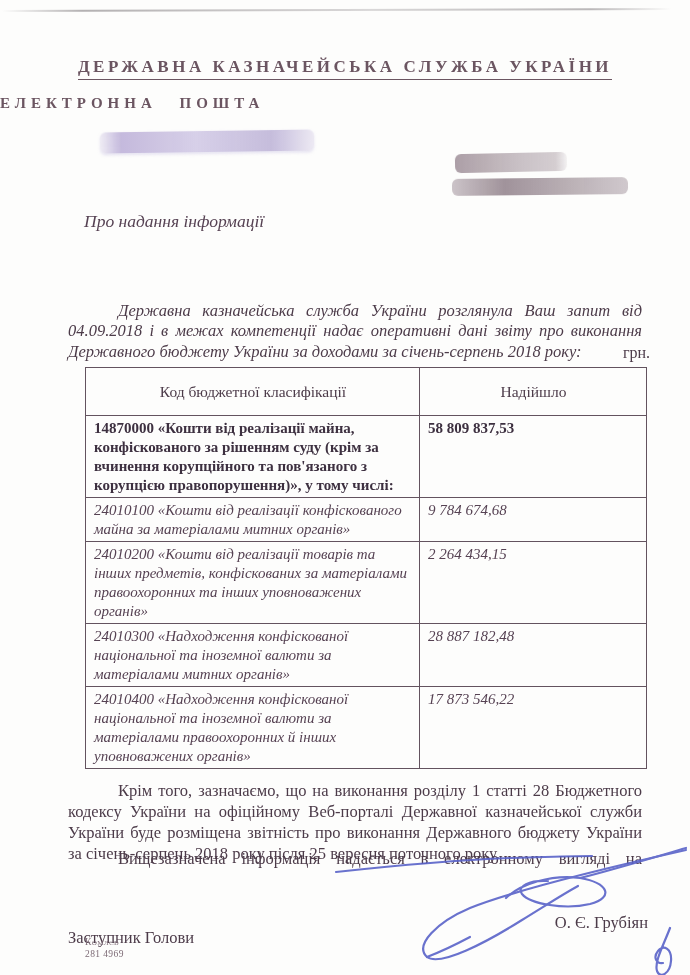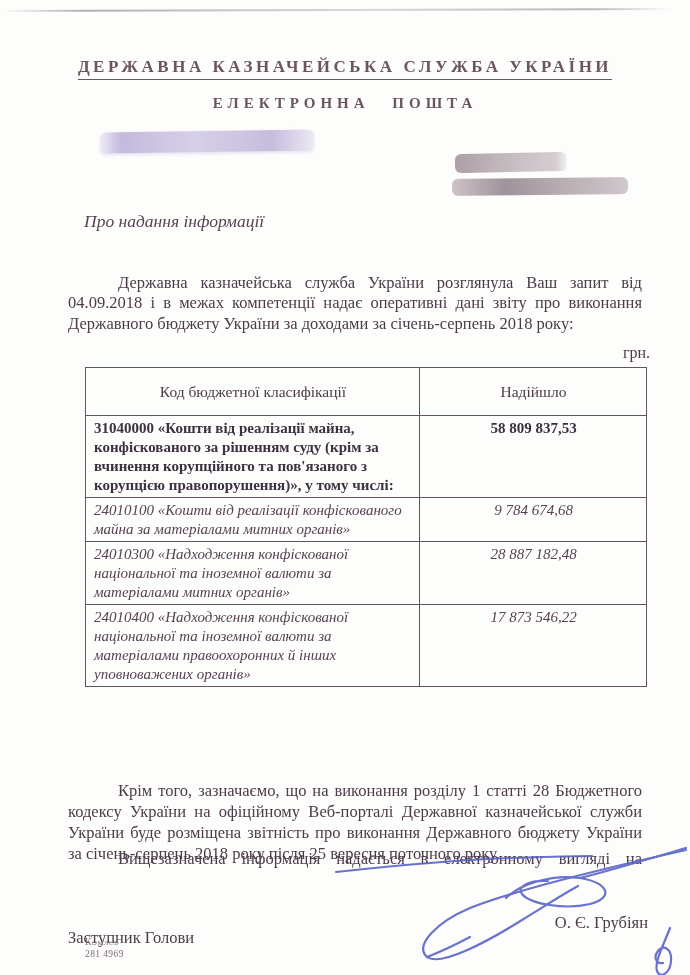--- a/index.html
+++ b/index.html
@@ -30,21 +30,21 @@
     transform:rotate(-.18deg);
   }
   .org-title{
     position:absolute;top:57px;left:0;width:100%;
     text-align:center;font-size:17px;font-weight:bold;
     letter-spacing:3.5px;color:var(--ink-header);
   }
   .org-title span{border-bottom:1.6px solid var(--ink-header);padding-bottom:3px;}
   .doc-type{
     position:absolute;top:95px;left:0;width:100%;
-    text-align:center;font-size:15px;font-weight:bold;
+    text-align:left;font-size:15px;font-weight:bold;
     letter-spacing:5px;word-spacing:14px;color:var(--ink-header);
   }
   .redact{position:absolute;border-radius:6px;}
   .redact-a{
     top:131px;left:100px;width:214px;height:21px;
     background:linear-gradient(90deg,rgba(196,185,221,.25),rgba(186,173,215,.85) 10%,rgba(199,189,224,.7) 45%,rgba(183,172,212,.8) 80%,rgba(196,185,221,.3));
     transform:rotate(-.8deg);
     box-shadow:0 2px 3px rgba(190,180,220,.35);
     filter:blur(.4px);
   }
@@ -62,21 +62,21 @@
   }
   .subject{
     position:absolute;top:211px;left:84px;
     font-style:italic;font-size:17.5px;color:var(--ink-italic);text-align:center;
   }
   .para{
     position:absolute;left:68px;width:574px;
     text-align:justify;font-size:16.5px;line-height:20.5px;
   }
   .para-indent{text-indent:50px;}
-  .p-intro{top:256px;}
+  .p-intro{top:284px;font-style:italic;}
   .p-note{top:763px;line-height:21px;}
   .currency{
     position:absolute;top:344px;left:568px;width:82px;
     text-align:right;font-size:16px;
   }
   table.budget{
     position:absolute;top:367px;left:85px;
     border-collapse:collapse;table-layout:fixed;width:561px;
     font-size:15px;color:var(--ink);
   }
@@ -84,21 +84,21 @@
   table.budget col.c2{width:227px;}
   table.budget th,table.budget td{
     border:1.2px solid var(--border);
     vertical-align:top;padding:3px 7px 2px 8px;
   }
   table.budget th{
     font-weight:normal;text-align:center;vertical-align:middle;
     height:42px;font-size:15.5px;
   }
   td.code{text-align:left;line-height:19px;}
-  td.amount{text-align:center;line-height:19px;padding-right:6px;}
+  td.amount{text-align:left;line-height:19px;padding-right:6px;}
   tr.row-bold td{font-weight:bold;color:var(--ink-bold);}
   tr.row-italic td{font-style:italic;color:var(--ink-italic);}
   tr.h-r0 td{height:62px;}
   tr.h-r1 td{height:36px;}
   tr.h-r2 td{height:53px;}
   tr.h-r3 td{height:47px;}
   tr.h-r4 td{height:45px;}
   tr.h-r5 td{height:76px;}
   .p-email-1{
     position:absolute;top:849px;left:68px;width:574px;
@@ -147,26 +147,30 @@
     <colgroup>
         <col class="c1">
         <col class="c2">
       </colgroup>
     <tbody>
         <tr>
       <th>Код бюджетної класифікації</th>
       <th>Надійшло</th>
     </tr>
     <tr class="row-bold h-r0">
-      <td class="code">31040000 «Кошти від реалізації майна, конфіскованого за рішенням суду (крім за вчинення корупційного та пов'язаного з корупцією правопорушення)», у тому числі:</td>
+      <td class="code">14870000 «Кошти від реалізації майна, конфіскованого за рішенням суду (крім за вчинення корупційного та пов'язаного з корупцією правопорушення)», у тому числі:</td>
       <td class="amount">58 809 837,53</td>
     </tr>
     <tr class="row-italic h-r1">
       <td class="code">24010100 «Кошти від реалізації конфіскованого майна за матеріалами митних органів»</td>
       <td class="amount">9 784 674,68</td>
+    </tr>
+    <tr class="row-italic h-r2">
+      <td class="code">24010200 «Кошти від реалізації товарів та інших предметів, конфіскованих за матеріалами правоохоронних та інших уповноважених органів»</td>
+      <td class="amount">2 264 434,15</td>
     </tr>
     <tr class="row-italic h-r3">
       <td class="code">24010300 «Надходження конфіскованої національної та іноземної валюти за матеріалами митних органів»</td>
       <td class="amount">28 887 182,48</td>
     </tr>
     <tr class="row-italic h-r4">
       <td class="code">24010400 «Надходження конфіскованої національної та іноземної валюти за матеріалами правоохоронних й інших уповноважених органів»</td>
       <td class="amount">17 873 546,22</td>
     </tr>
   </tbody>

